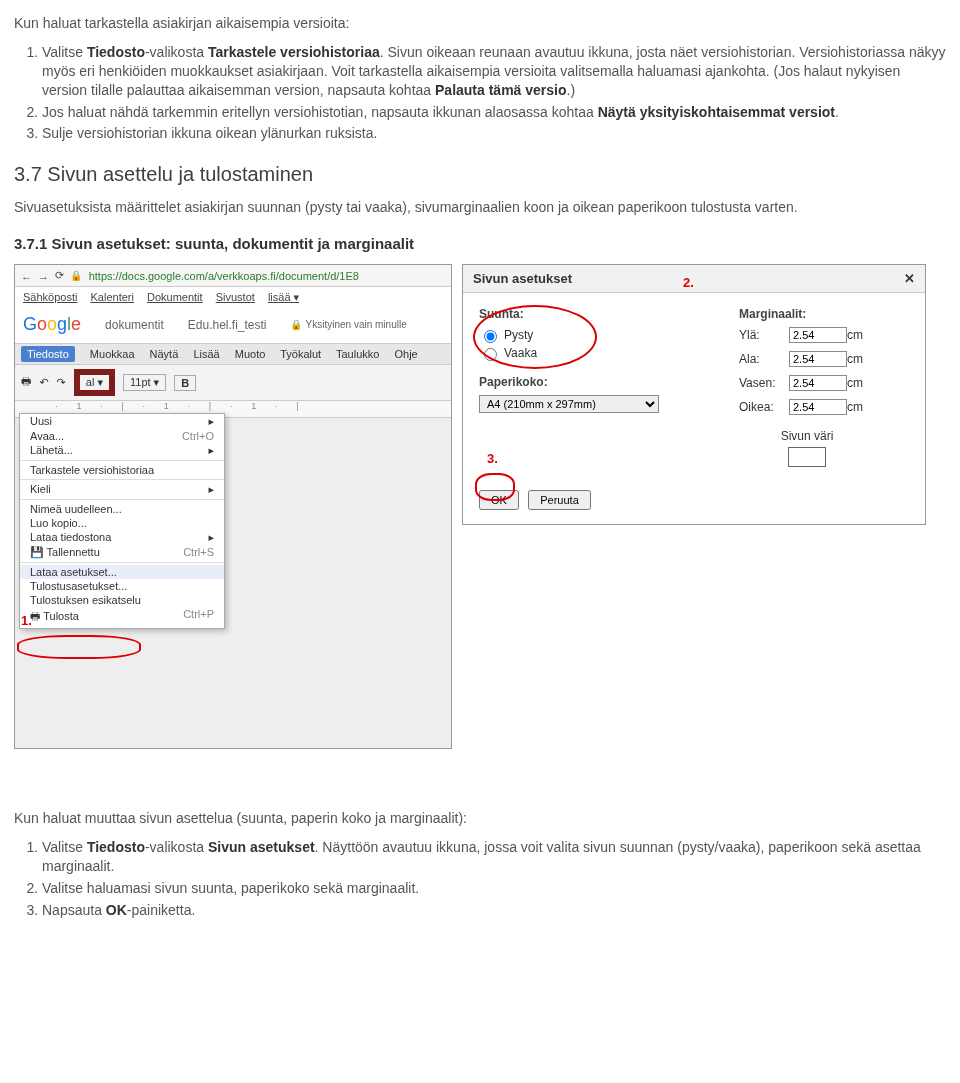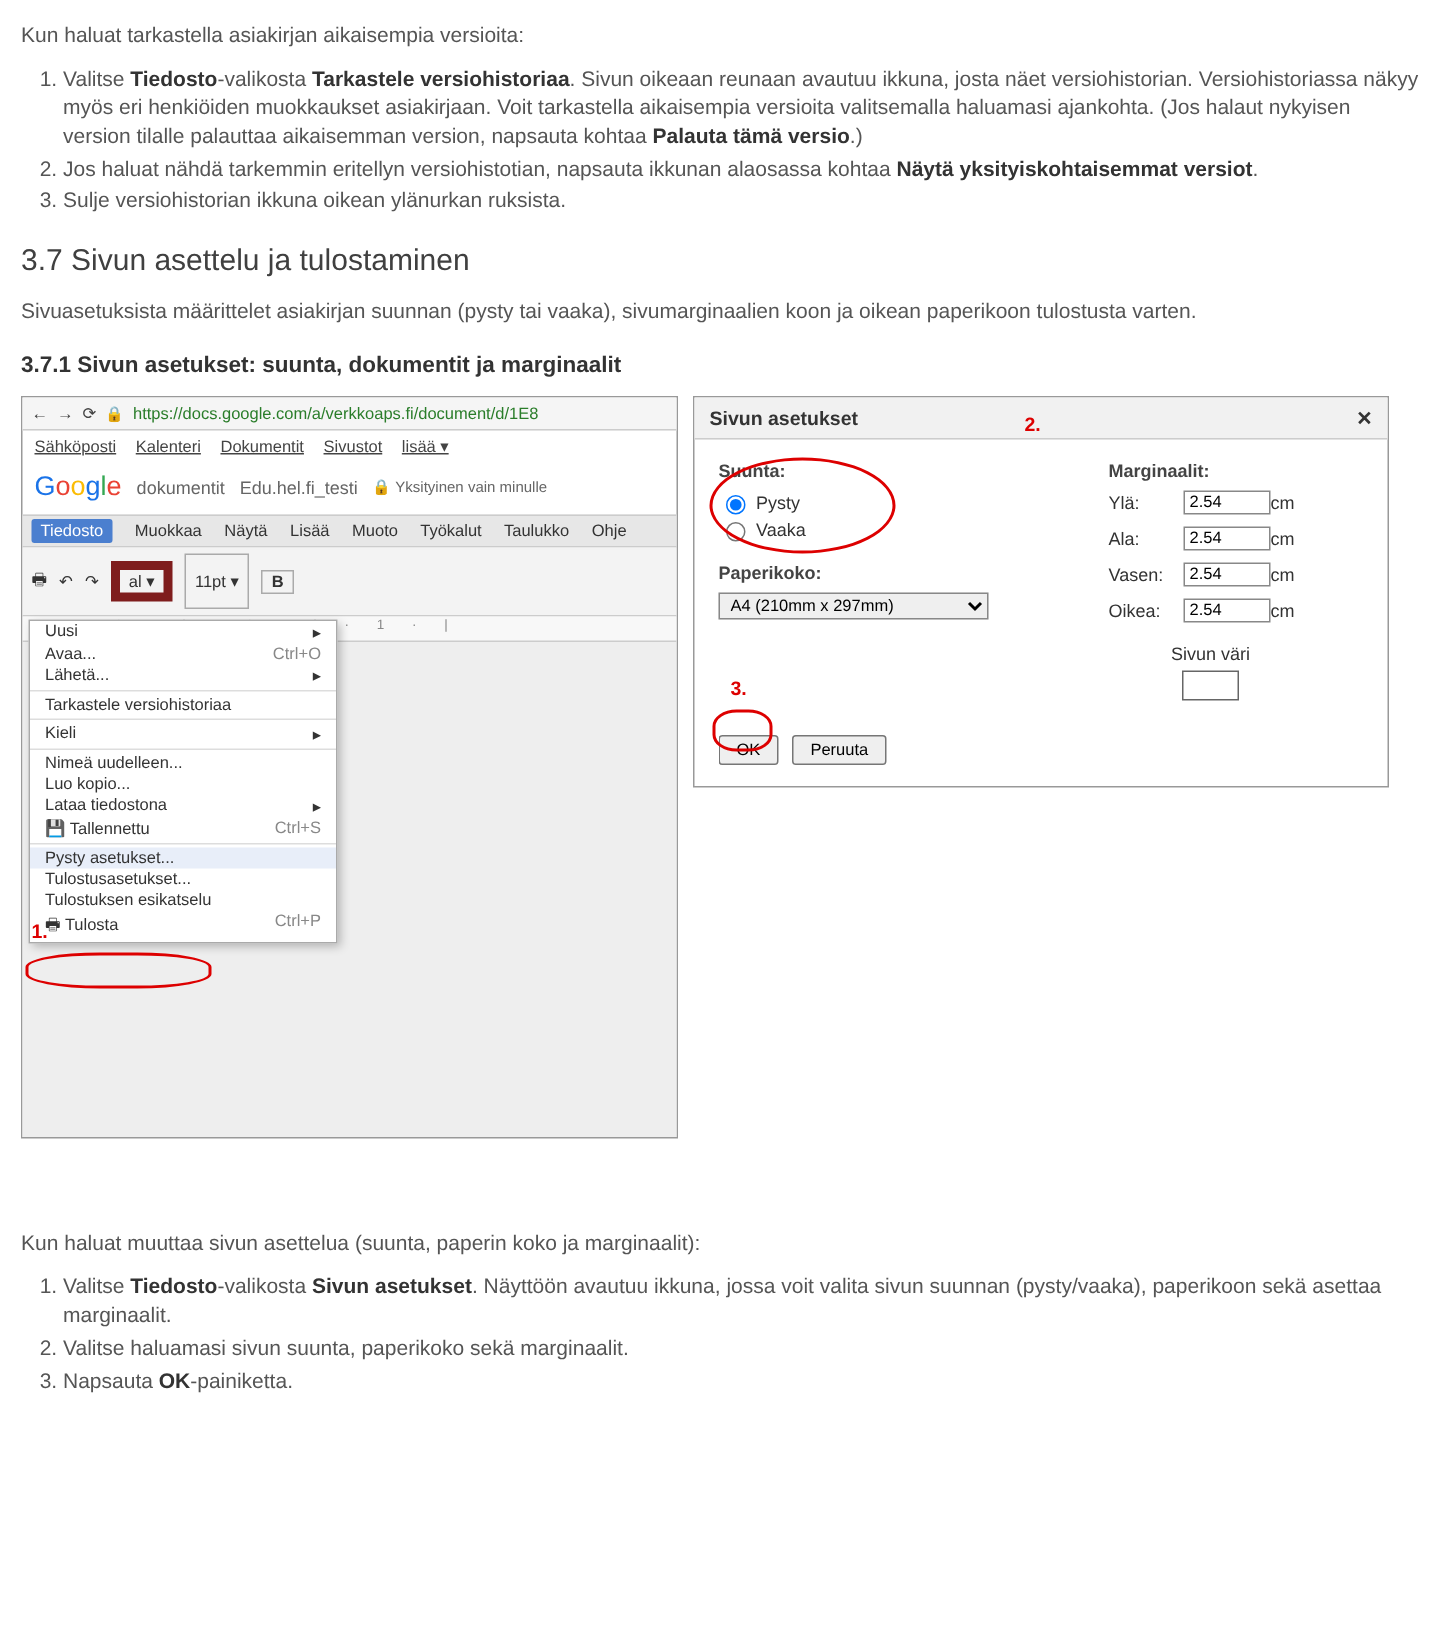--- a/index.html
+++ b/index.html
@@ -19,21 +19,21 @@
   .h2 { color: #404040; font-size: 20px; margin: 20px 0 12px 0; font-weight: normal; }
   .h3 { color: #333; font-size: 15px; font-weight: bold; margin: 18px 0 12px 0; }
   .figs { display: flex; gap: 10px; align-items: flex-start; margin: 10px 0 60px 0; }
   .fig { border: 1px solid #999; background: #fff; position: relative; }
   .fig1 { width: 436px; }
   .fig2 { width: 462px; }
   .browserbar { display:flex; align-items:center; gap:6px; padding:4px 6px; background:#f5f5f5; border-bottom:1px solid #ccc; font-size:11px; color:#444;}
   .browserbar .url { color:#2a7d2a; }
   .navlinks { padding:4px 8px; font-size:11px; color:#444; }
   .navlinks span { margin-right:10px; text-decoration:underline; }
-  .logo-row { display:flex; align-items:center; gap:10px; padding:6px 8px 8px 8px; font-size:12px; color:#666; }
+  .logo-row { display:flex; align-items:center; gap:24px; padding:6px 8px 8px 8px; font-size:12px; color:#666; }
   .glogo { font-size:18px; }
   .glogo .b{color:#1a73e8}.glogo .r{color:#ea4335}.glogo .y{color:#fbbc05}.glogo .g{color:#34a853}
   .menubar { background:#e7e7e7; border-top:1px solid #ccc; border-bottom:1px solid #ccc; padding:4px 6px; font-size:11px; }
   .menubar span { margin-right:12px; }
   .menubar .tiedosto { background:#4b7fcf; color:#fff; padding:2px 6px; border-radius:2px; }
   .toolbar { background:#f3f3f3; border-bottom:1px solid #ccc; padding:4px 6px; font-size:11px; display:flex; align-items:center; gap:8px; }
   .ruler { height:16px; border-bottom:1px solid #ccc; background:#f8f8f8; font-size:9px; color:#888; padding-left:40px; letter-spacing:8px; }
   .dropdown { position:absolute; left:4px; top:148px; width:204px; background:#fff; border:1px solid #aaa; box-shadow:2px 2px 6px rgba(0,0,0,0.25); font-size:11px; color:#333; }
   .dropdown .mi { padding:1px 10px; display:flex; justify-content:space-between; }
   .dropdown .mi .sc { color:#888; }
@@ -113,21 +113,21 @@
       <span>Muoto</span>
       <span>Työkalut</span>
       <span>Taulukko</span>
       <span>Ohje</span>
     </div>
     <div class="toolbar">
       <span>🖶</span>
       <span>↶</span>
       <span>↷</span>
       <span style="border:6px solid #7f1d1d;padding:1px 6px"><span>al</span> ▾</span>
-      <span style="border:1px solid #aaa;padding:11px 6px"><span>11pt</span> ▾</span>
+      <span style="border:1px solid #aaa;padding:1px 6px"><span>11pt</span> ▾</span>
       <span style="font-weight:bold;border:1px solid #aaa;padding:1px 6px">B</span>
     </div>
     <div class="ruler">· 1 · | · 1 · | · 1 · |</div>
     <div class="docarea"></div>
 
     <div class="dropdown">
       <div class="mi">
           <span>Uusi</span>
           <span>▸</span>
         </div>
@@ -158,21 +158,21 @@
       <div class="mi">
           <span>Lataa tiedostona</span>
           <span>▸</span>
         </div>
       <div class="mi">
           <span>💾 <span>Tallennettu</span></span>
           <span class="sc">Ctrl+S</span>
         </div>
       <div class="sep"></div>
       <div class="mi hover">
-          <span>Pysty asetukset...</span>
+          <span>Lataa asetukset...</span>
         </div>
       <div class="mi">
           <span>Tulostusasetukset...</span>
         </div>
       <div class="mi">
           <span>Tulostuksen esikatselu</span>
         </div>
       <div class="mi">
           <span>🖶 <span>Tulosta</span></span>
           <span class="sc">Ctrl+P</span>

